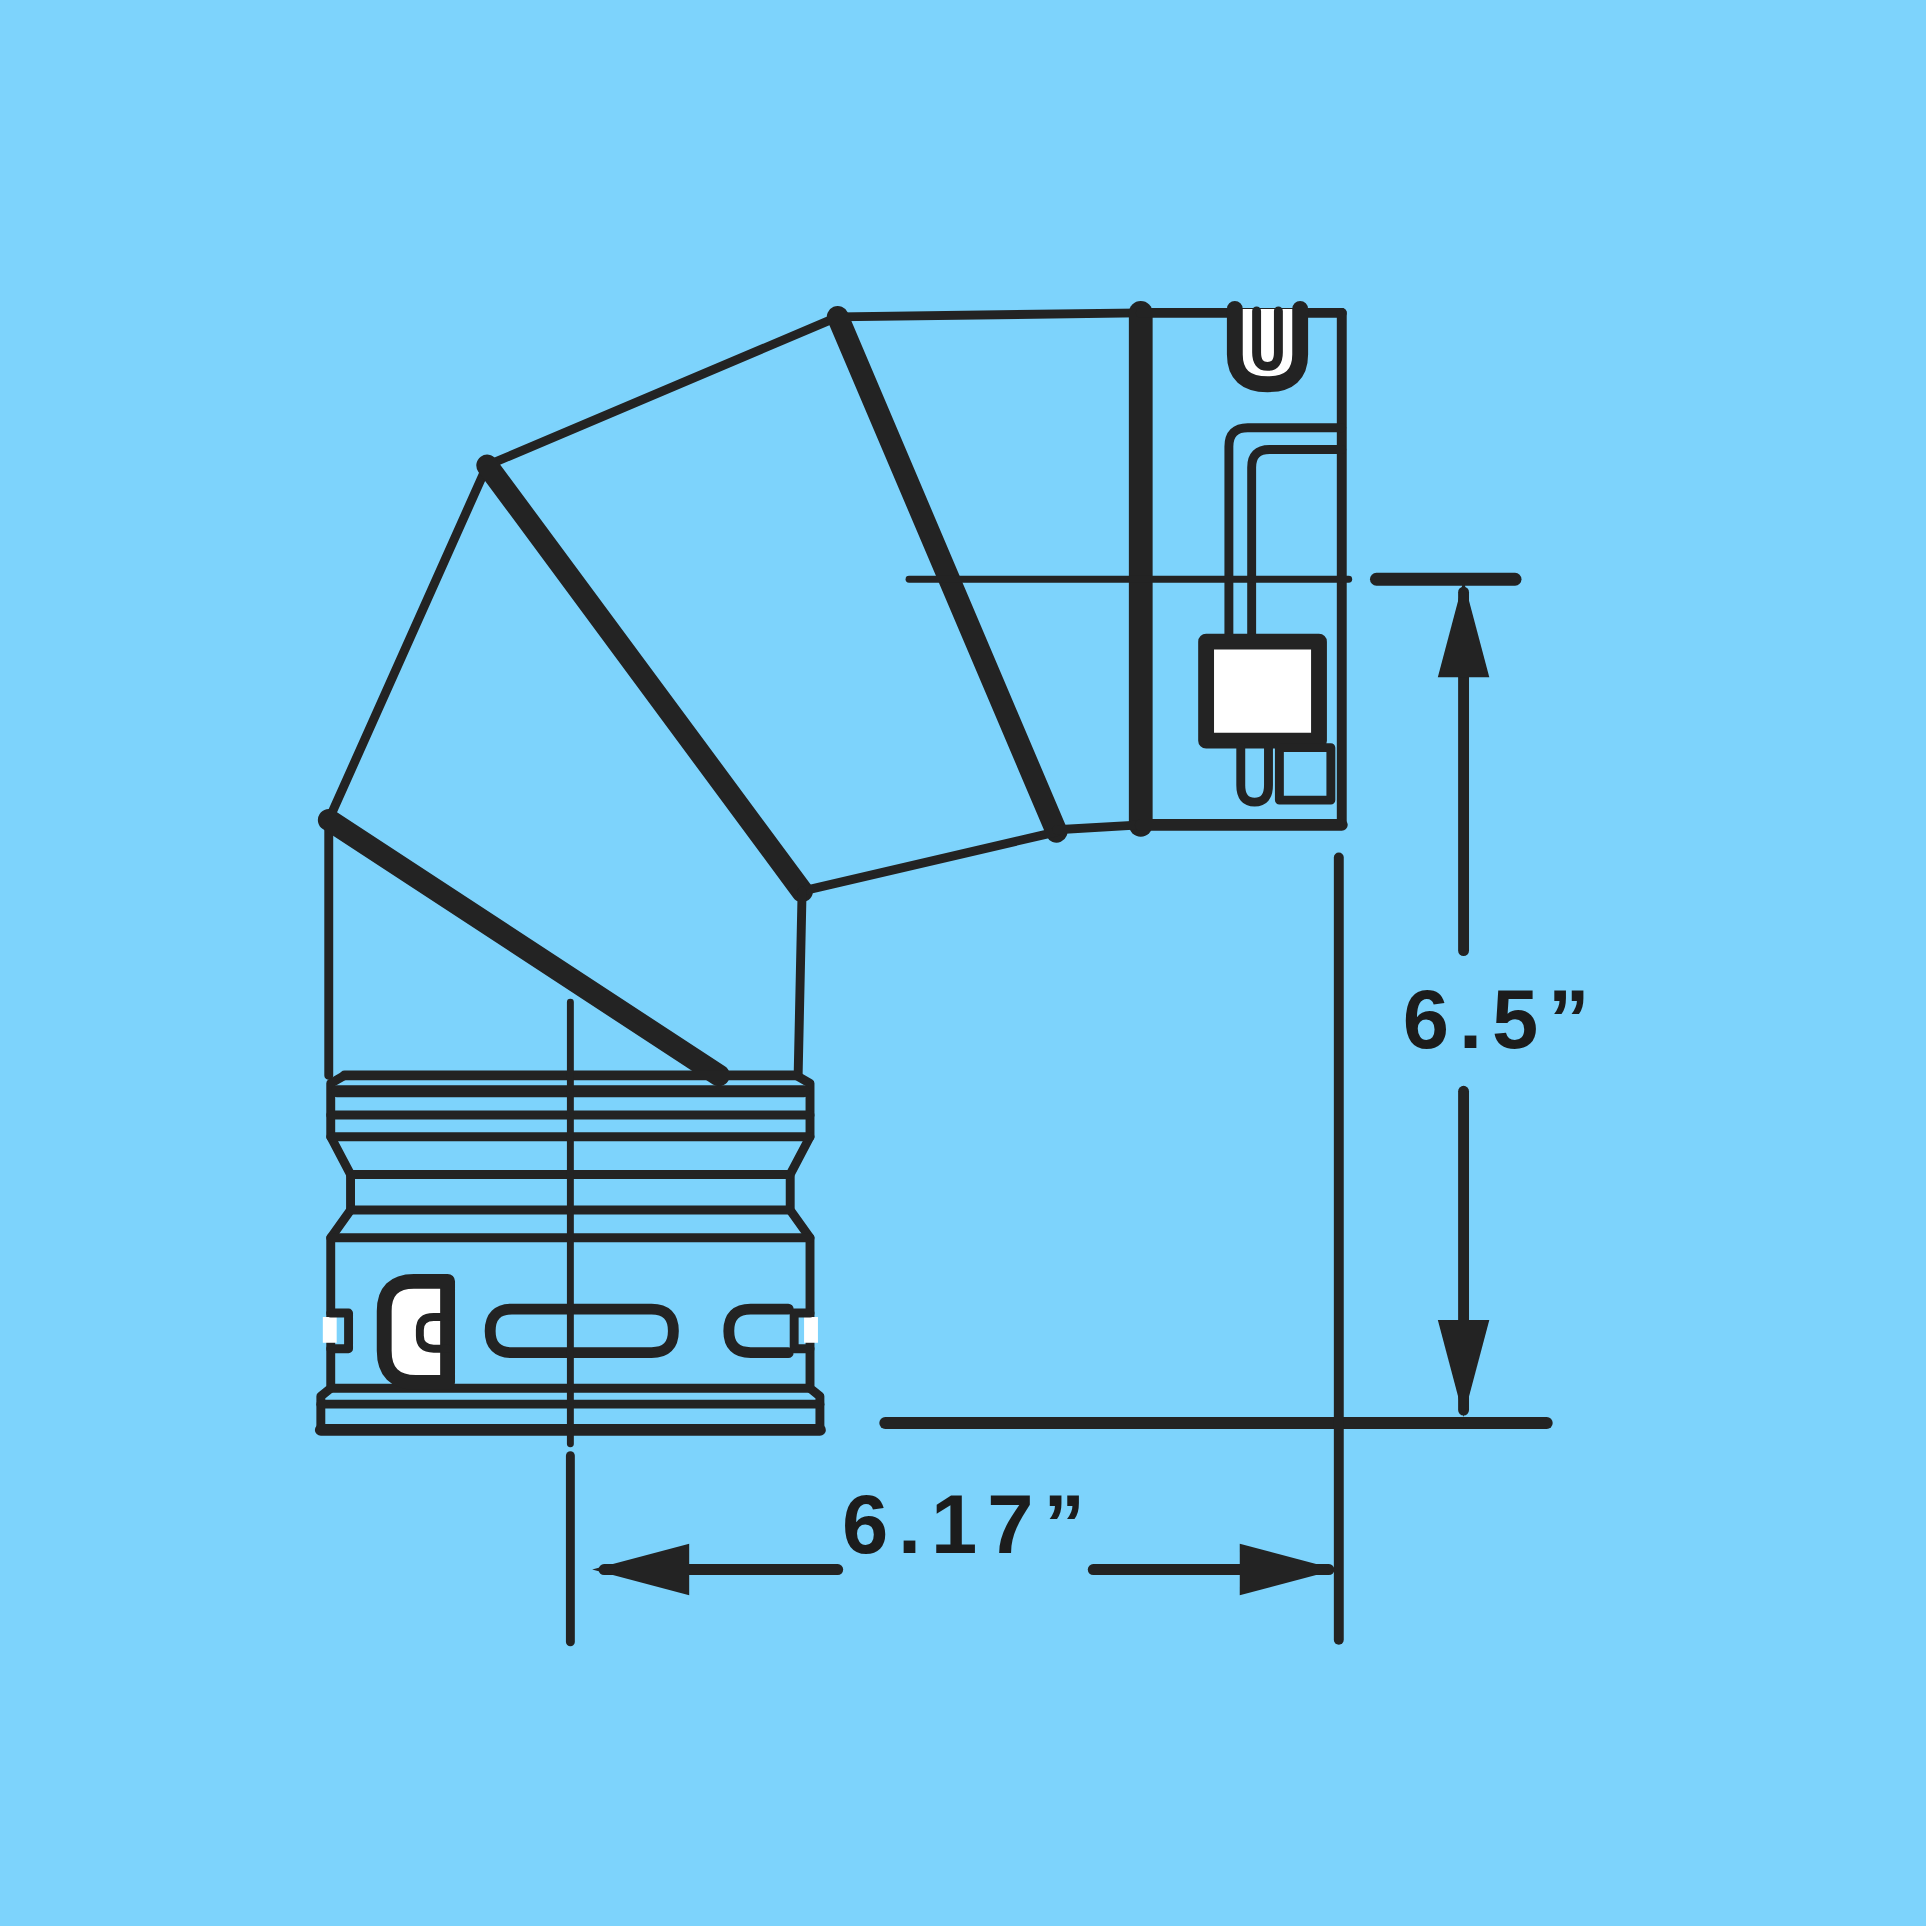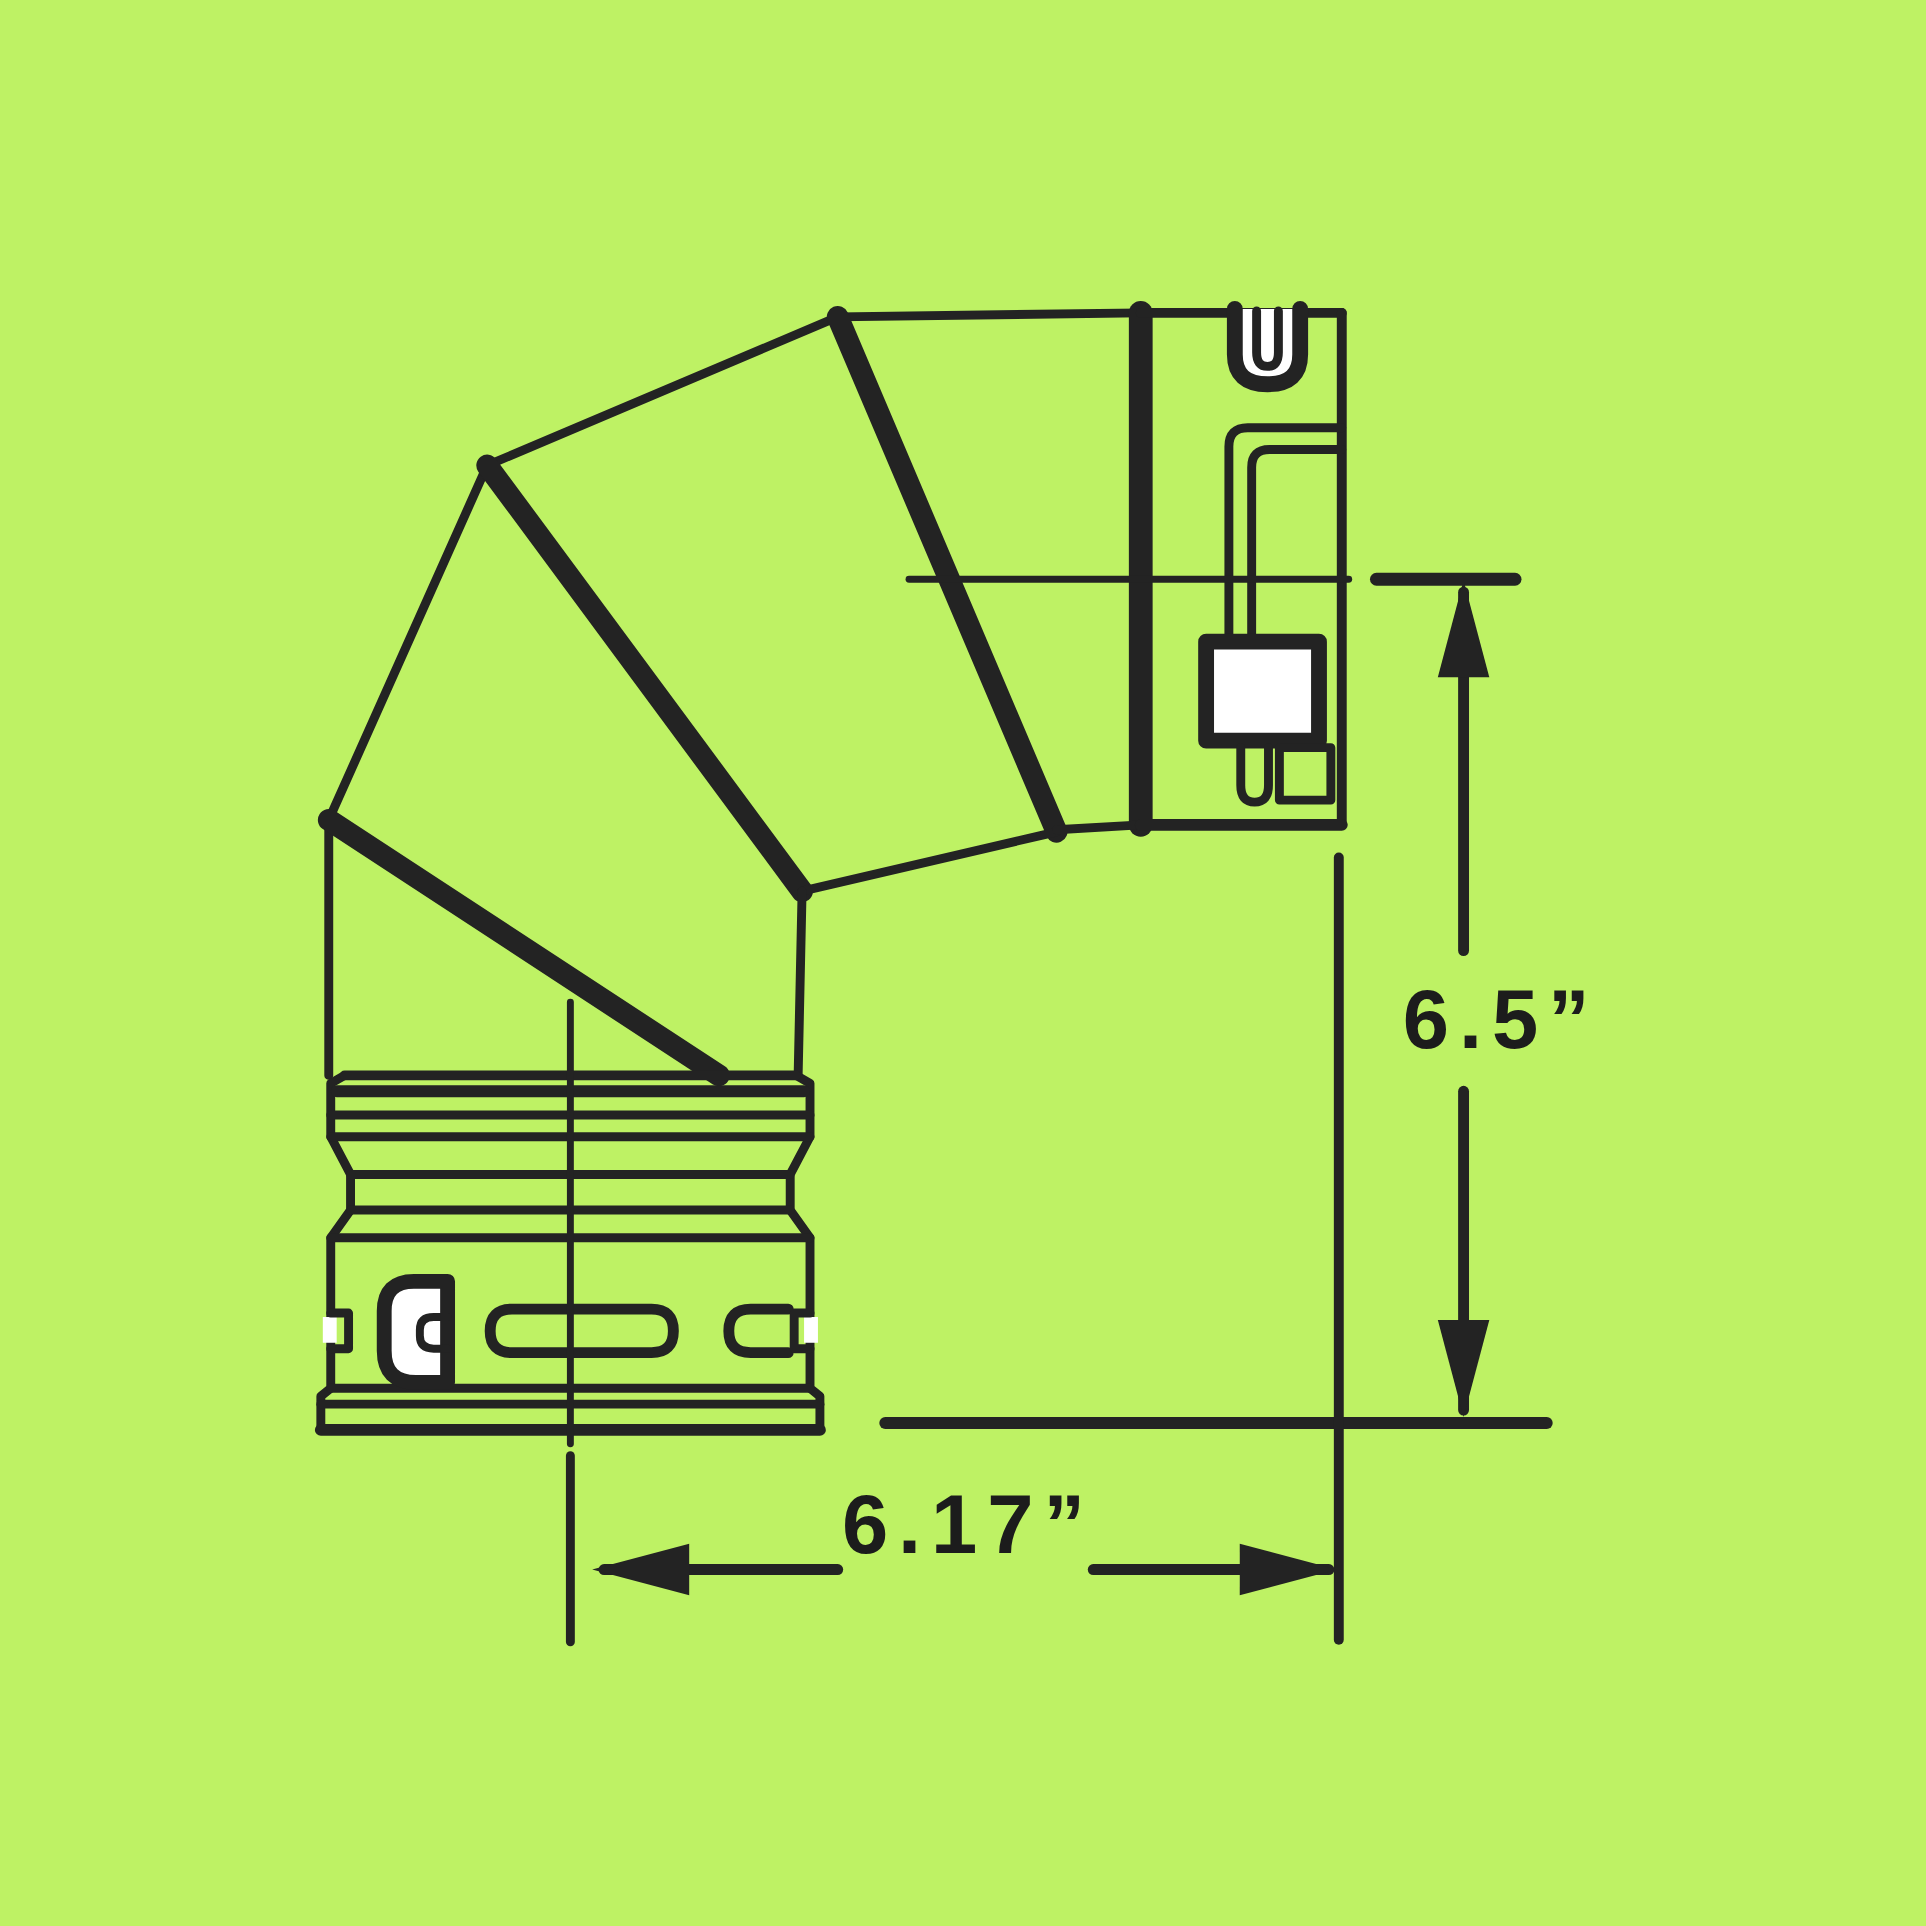--- a/index.html
+++ b/index.html
@@ -5,21 +5,21 @@
   html, body {
     margin: 0;
     padding: 0;
     background: #ffffff;
     font-family: "Liberation Sans", sans-serif;
   }
   .stage {
     position: relative;
     width: 1927px;
     height: 1927px;
-    background: #bef264;
+    background: #7dd3fc;
     overflow: hidden;
   }
   svg { display: block; }
   .dim-label {
     font-family: "Liberation Sans", "DejaVu Sans", sans-serif;
     font-weight: 700;
     font-size: 84px;
     letter-spacing: 10px;
     fill: #1c1c1c;
   }

